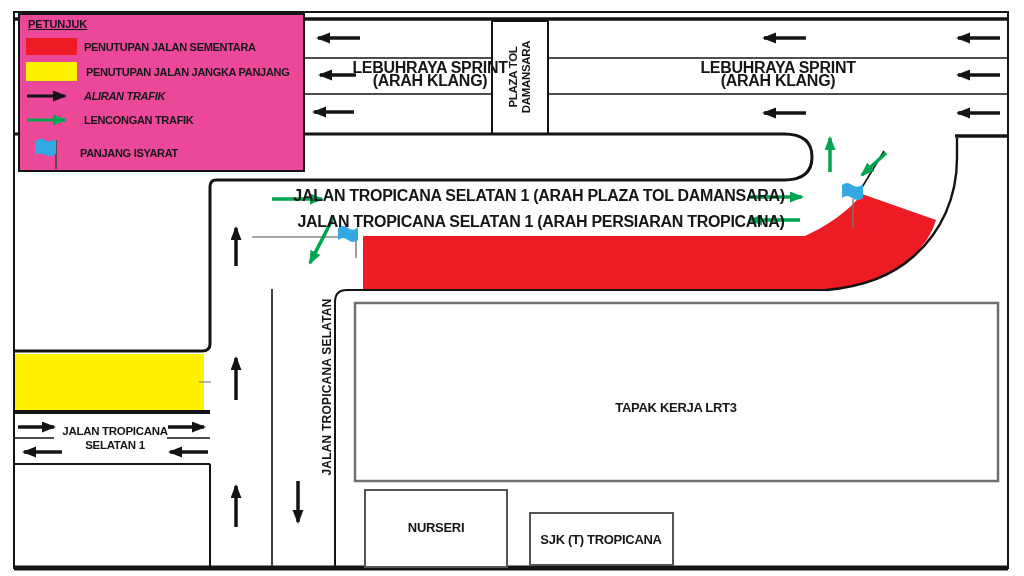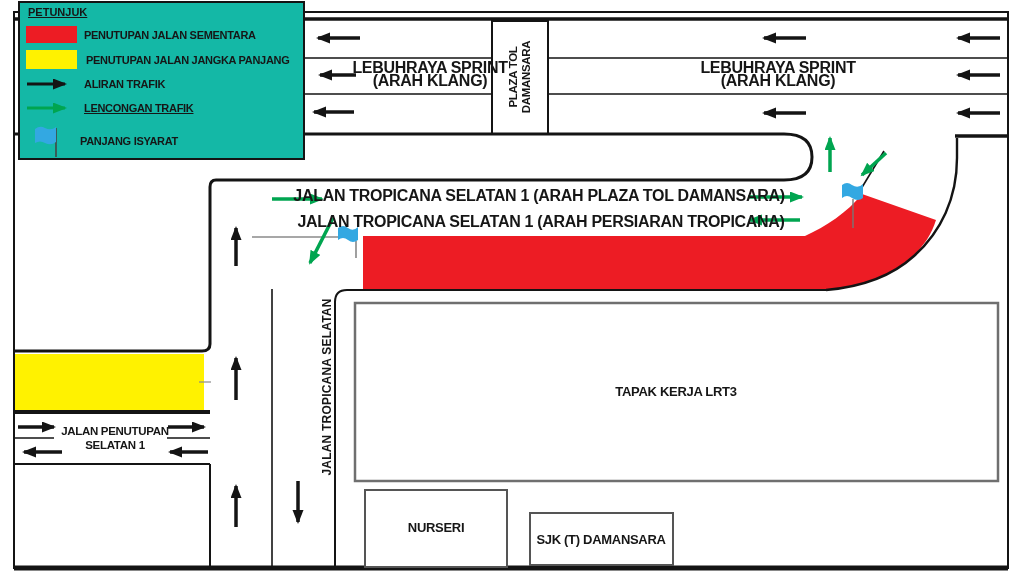--- a/index.html
+++ b/index.html
@@ -10,21 +10,21 @@
        transform:translate(-50%,-50%);text-align:center;letter-spacing:-0.3px;}
   .lbl.rot{transform:translate(-50%,-50%) rotate(-90deg);}
   .hwlbl{font-size:16px;line-height:12.5px;}
   .jtslbl{font-size:16px;}
   .plazalbl{font-size:11.5px;line-height:13px;}
   .vroadlbl{font-size:12px;letter-spacing:0.2px;}
   .sitelbl{font-size:13px;}
   .sitelbl2{font-size:13px;}
   .leftroadlbl{font-size:11.5px;line-height:14px;}
   
-  .legend{position:absolute;left:18px;top:1px;width:287px;height:159px;background:#14b8a6;
+  .legend{position:absolute;left:18px;top:13px;width:287px;height:159px;background:#ec4899;
           border:2px solid #141414;z-index:2;box-sizing:border-box;}
   .lg-title{position:absolute;left:8px;top:3px;font-size:11px;font-weight:bold;text-decoration:underline;}
   .lg-label{position:absolute;font-size:11px;font-weight:bold;letter-spacing:-0.3px;white-space:nowrap;}
   .swatch{position:absolute;left:6px;width:51px;}
   .sw-red{top:23px;height:17px;background:#ed1c24;}
   .sw-yellow{top:47px;height:19px;background:#fff200;}
   .lg-svg{position:absolute;}
 </style>
 </head>
 <body>
@@ -125,26 +125,26 @@
 
     <div class="swatch sw-red"></div>
     <div class="lg-label" style="left:64px;top:26px;">PENUTUPAN JALAN SEMENTARA</div>
 
     <div class="swatch sw-yellow"></div>
     <div class="lg-label" style="left:66px;top:51px;">PENUTUPAN JALAN JANGKA PANJANG</div>
 
     <svg class="lg-svg" style="left:5px;top:74px;" width="56" height="14">
       <path d="M2,7 L40,7" stroke="#141414" stroke-width="3.2" fill="none" marker-end="url(#mb)"></path>
     </svg>
-    <div class="lg-label" style="left:64px;top:75px;">ALIRAN TRAFIK</div>
+    <div class="lg-label" style="left:64px;top:75px;font-style:italic;">ALIRAN TRAFIK</div>
 
     <svg class="lg-svg" style="left:5px;top:98px;" width="56" height="14">
       <path d="M2,7 L40,7" stroke="#00a550" stroke-width="3.2" fill="none" marker-end="url(#mg)"></path>
     </svg>
-    <div class="lg-label" style="left:64px;top:99px;text-decoration:underline;">LENCONGAN TRAFIK</div>
+    <div class="lg-label" style="left:64px;top:99px;">LENCONGAN TRAFIK</div>
 
     <svg class="lg-svg" style="left:13px;top:121px;" width="32" height="36">
       <path d="M23,4 V33" stroke="#444" stroke-width="1.6" fill="none"></path>
       <path d="M2,5 Q7,1 12,4 Q18,7 23,3 V18 Q18,22 12,19 Q7,16 2,19 Z" fill="#33a8e2"></path>
     </svg>
     <div class="lg-label" style="left:60px;top:132px;">PANJANG ISYARAT</div>
   </div>
 
   <div class="lbl hwlbl" style="left:430px;top:74px;">
     <div>LEBUHRAYA SPRINT</div>
@@ -160,24 +160,24 @@
     <div>PLAZA TOL</div>
     <div>DAMANSARA</div>
   </div>
 
   <div class="lbl jtslbl" style="left:539px;top:196px;">JALAN TROPICANA SELATAN 1 (ARAH PLAZA TOL DAMANSARA)</div>
 
   <div class="lbl jtslbl" style="left:541px;top:222px;">JALAN TROPICANA SELATAN 1 (ARAH PERSIARAN TROPICANA)</div>
 
   <div class="lbl rot vroadlbl" style="left:327px;top:387px;">JALAN TROPICANA SELATAN</div>
 
-  <div class="lbl sitelbl" style="left:676px;top:391px;">TAPAK KERJA LRT3</div>
+  <div class="lbl sitelbl" style="left:676px;top:407px;">TAPAK KERJA LRT3</div>
 
   <div class="lbl sitelbl2" style="left:436px;top:527px;">NURSERI</div>
 
-  <div class="lbl sitelbl2" style="left:601px;top:539px;">SJK (T) DAMANSARA</div>
+  <div class="lbl sitelbl2" style="left:601px;top:539px;">SJK (T) TROPICANA</div>
 
   <div class="lbl leftroadlbl" style="left:115px;top:438px;">
-    <div>JALAN PENUTUPAN</div>
+    <div>JALAN TROPICANA</div>
     <div>SELATAN 1</div>
   </div>
 
 </div>
 
 </body></html>

